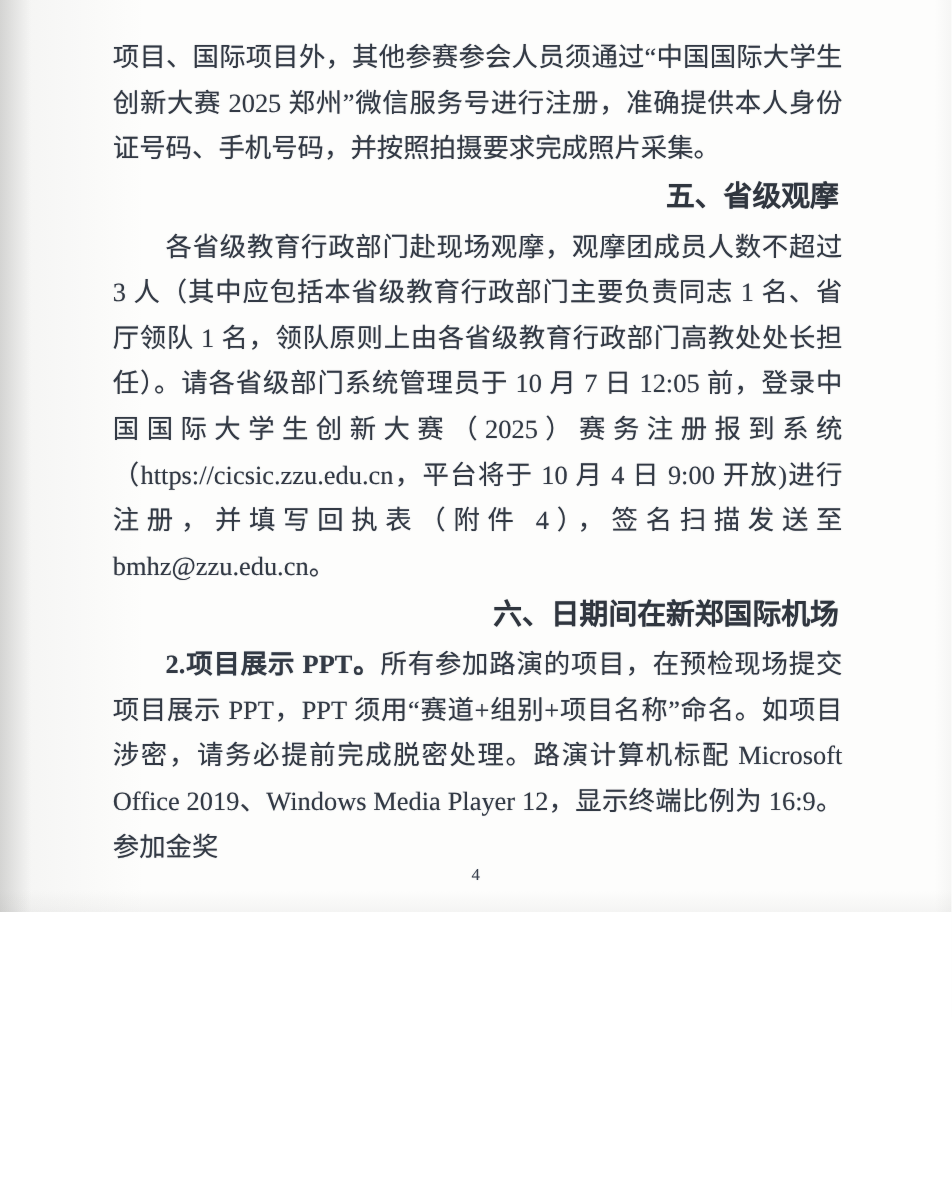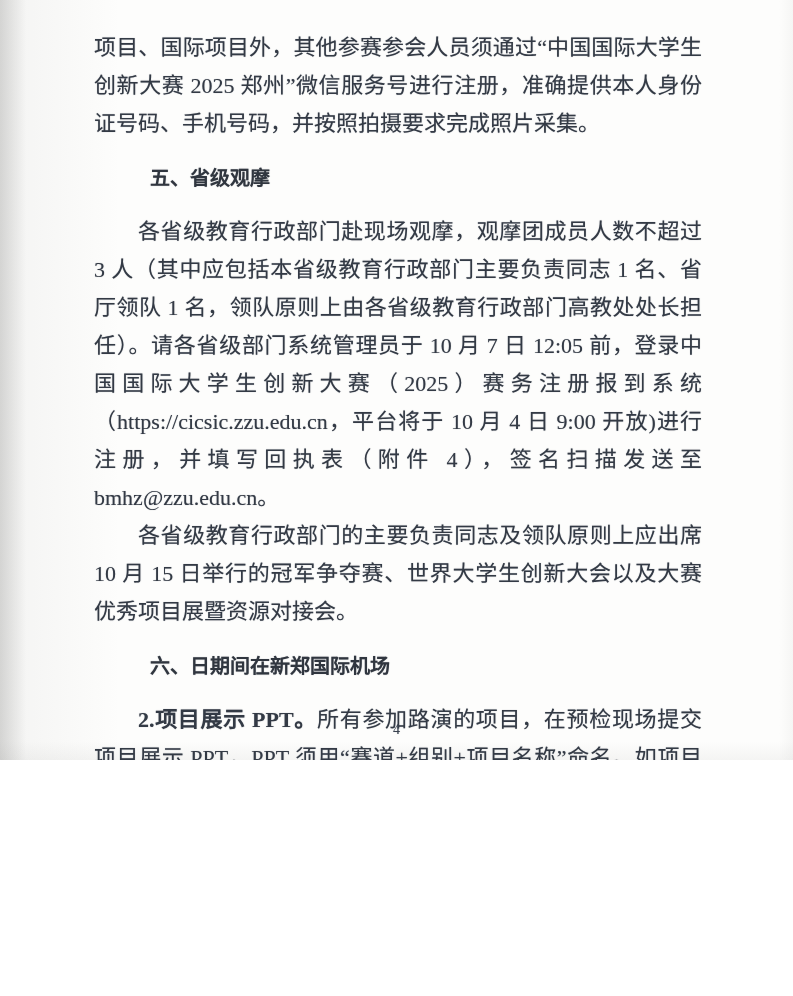--- a/index.html
+++ b/index.html
@@ -38,27 +38,27 @@
     margin: 0;
     text-indent: 2em;
   }
   .para.no-indent {
     text-indent: 0;
   }
   .lead-bold {
     font-weight: bold;
   }
   .heading {
-    margin: 16px;
+    margin: 3px;
     font-family: "Liberation Sans", "DejaVu Sans", sans-serif;
-    font-size: 20px;
+    font-size: 24px;
     line-height: 38px;
     font-weight: bold;
     text-indent: 2em;
-    text-align: left;
+    text-align: right;
     color: #30363f;
   }
   .page-number {
     position: absolute;
     left: 0;
     right: 0;
     bottom: 22px;
     text-align: center;
     font-family: "Liberation Serif", "DejaVu Serif", serif;
     font-size: 14px;
@@ -72,21 +72,20 @@
 <div class="paper">
   <div class="doc">
 
     <p class="para no-indent">项目、国际项目外，其他参赛参会人员须通过“中国国际大学生创新大赛 2025 郑州”微信服务号进行注册，准确提供本人身份证号码、手机号码，并按照拍摄要求完成照片采集。</p>
 
 
     <h2 class="heading">五、省级观摩</h2>
 
     <p class="para">各省级教育行政部门赴现场观摩，观摩团成员人数不超过 3 人（其中应包括本省级教育行政部门主要负责同志 1 名、省厅领队 1 名，领队原则上由各省级教育行政部门高教处处长担任）。请各省级部门系统管理员于 10 月 7 日 12:05 前，登录中国国际大学生创新大赛（2025）赛务注册报到系统（https://cicsic.zzu.edu.cn，平台将于 10 月 4 日 9:00 开放)进行注册，并填写回执表（附件 4），签名扫描发送至 bmhz@zzu.edu.cn。</p>
 
-    <p class="para">各省级教育行政部门的主要负责同志及领队原则上应出席 10 月 15 日举行的冠军争夺赛、世界大学生创新大会以及大赛优秀项目展暨资源对接会。</p>
 
     <h2 class="heading">六、日期间在新郑国际机场</h2>
 
     <p class="para"><span class="lead-bold">2.项目展示 PPT。</span><span>所有参加路演的项目，在预检现场提交项目展示 PPT，PPT 须用“赛道+组别+项目名称”命名。如项目涉密，请务必提前完成脱密处理。路演计算机标配 Microsoft Office 2019、Windows Media Player 12，显示终端比例为 16:9。参加金奖</span></p>
 
   </div>
 
   <div class="page-number">4</div>
 </div>
 

